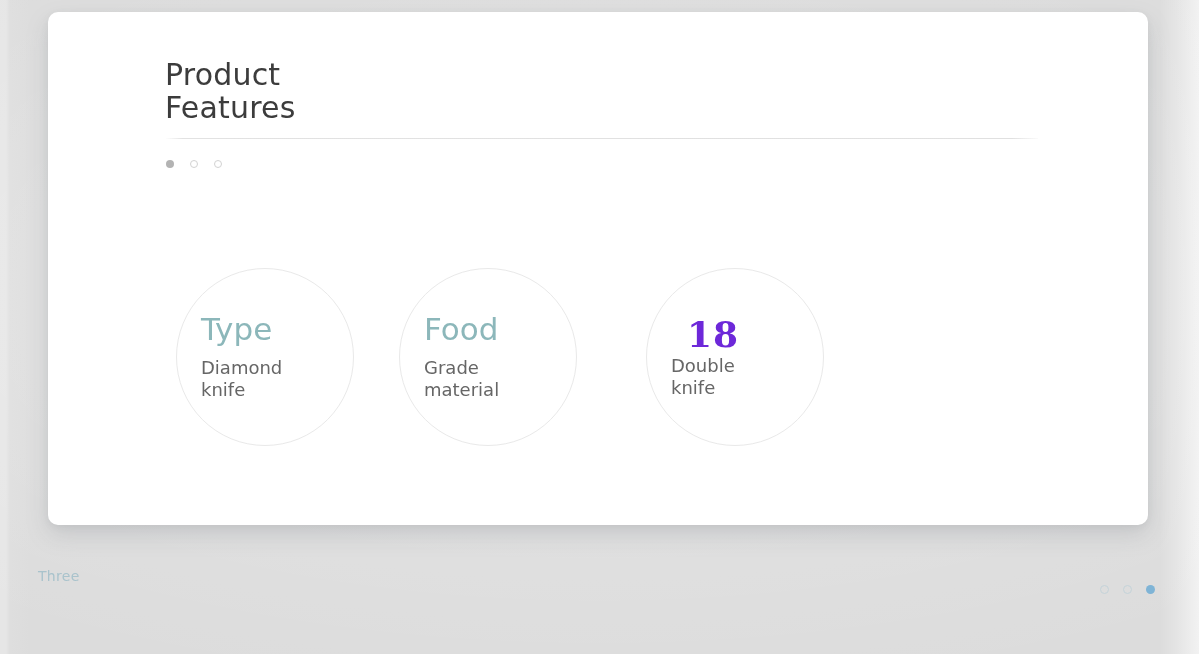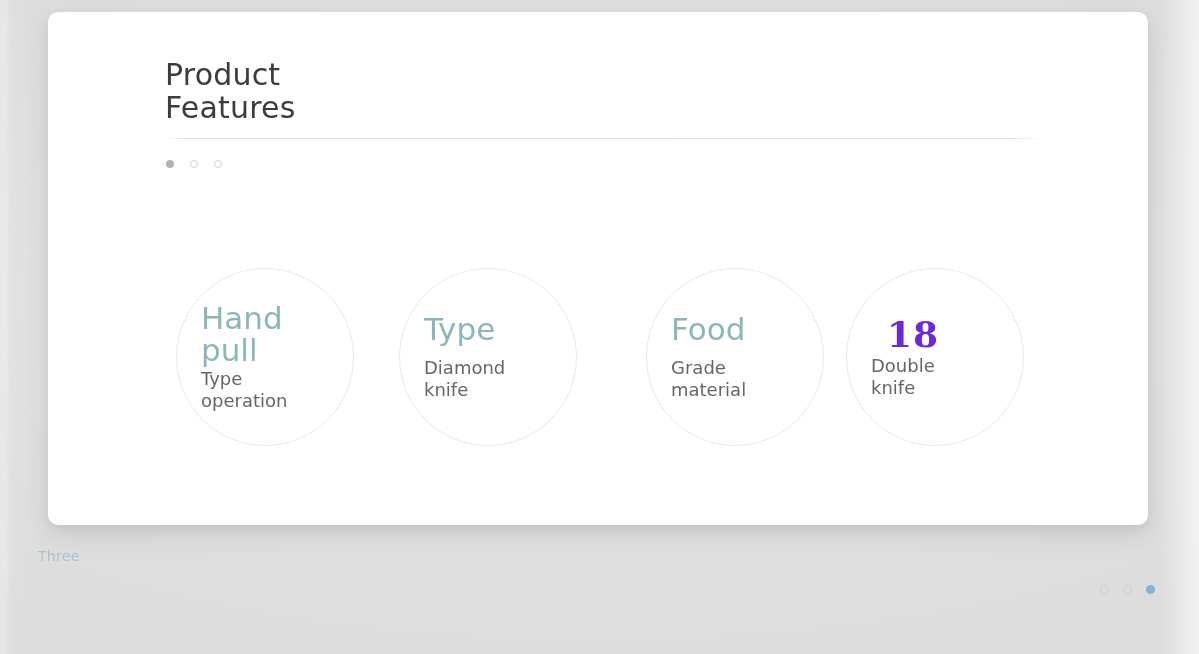--- a/index.html
+++ b/index.html
@@ -147,21 +147,21 @@
     font-weight: 400;
     white-space: pre-line;
   }
   .feature-inner.narrow-gap .feature-sub { margin-top: 2px; }
   .feature-inner.wide-gap .feature-sub { margin-top: 12px; }
 
   
   .footer-label {
     position: absolute;
     left: 38px;
-    top: 548px;
+    top: 568px;
     color: #a9c3cc;
     font-size: 14px;
     letter-spacing: 0.3px;
   }
   .footer-dots {
     position: absolute;
     right: 44px;
     top: 585px;
     display: flex;
     align-items: center;
@@ -194,28 +194,20 @@
     <div class="divider"></div>
 
     <div class="header-dots">
       <span class="hdot filled"></span>
       <span class="hdot hollow"></span>
       <span class="hdot hollow"></span>
     </div>
 
     <div class="features">
 
-      <div class="feature">
-        <div class="feature-inner narrow-gap">
-          <div class="feature-headline">Hand
-pull</div>
-          <div class="feature-sub">Type
-operation</div>
-        </div>
-      </div>
 
       <div class="feature">
         <div class="feature-inner wide-gap">
           <div class="feature-headline">Type</div>
           <div class="feature-sub">Diamond
 knife</div>
         </div>
       </div>
 
       <div class="feature">

